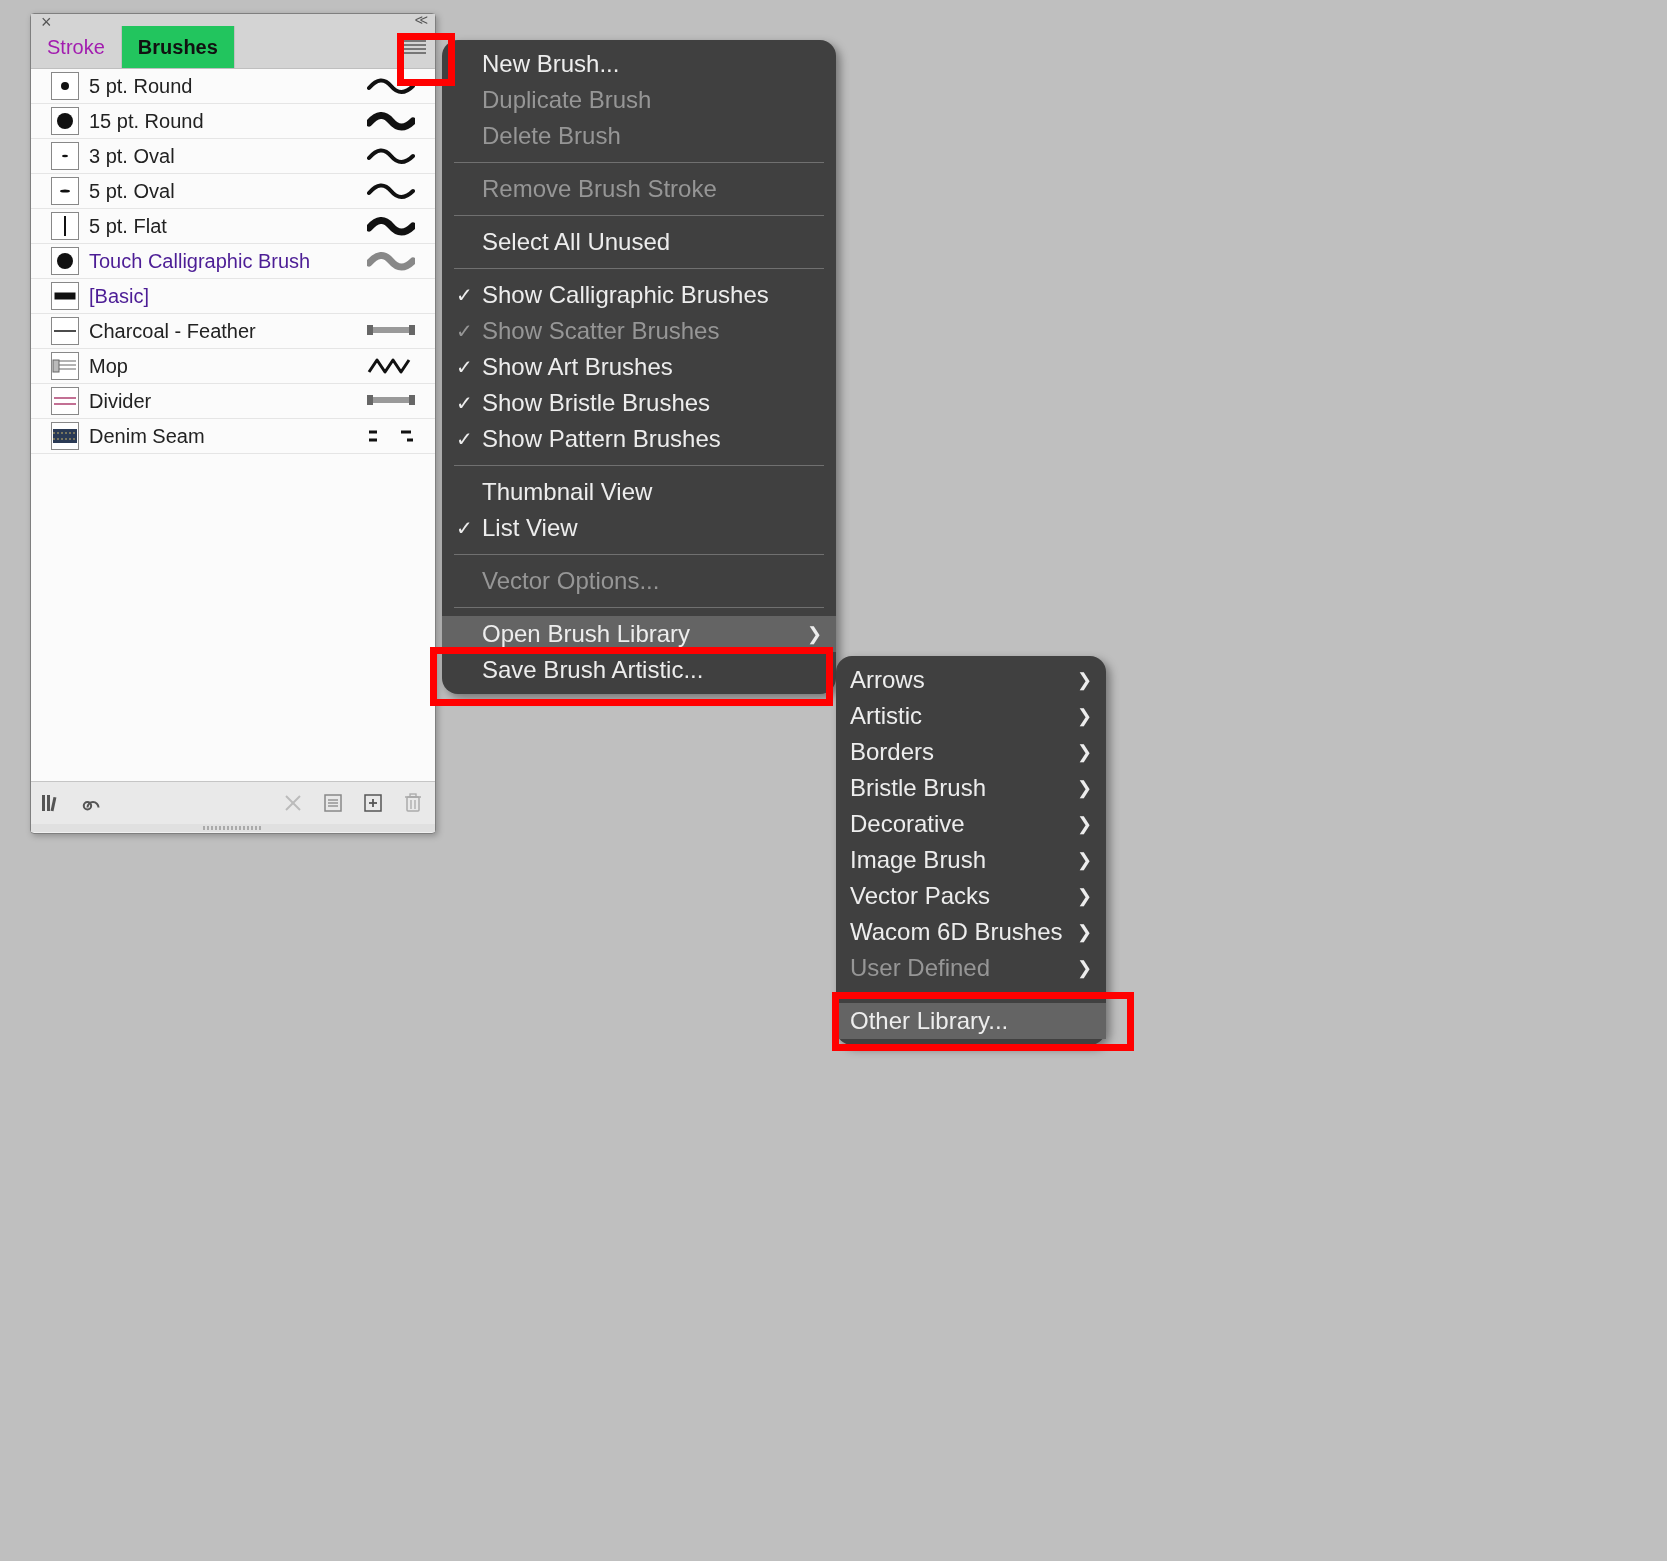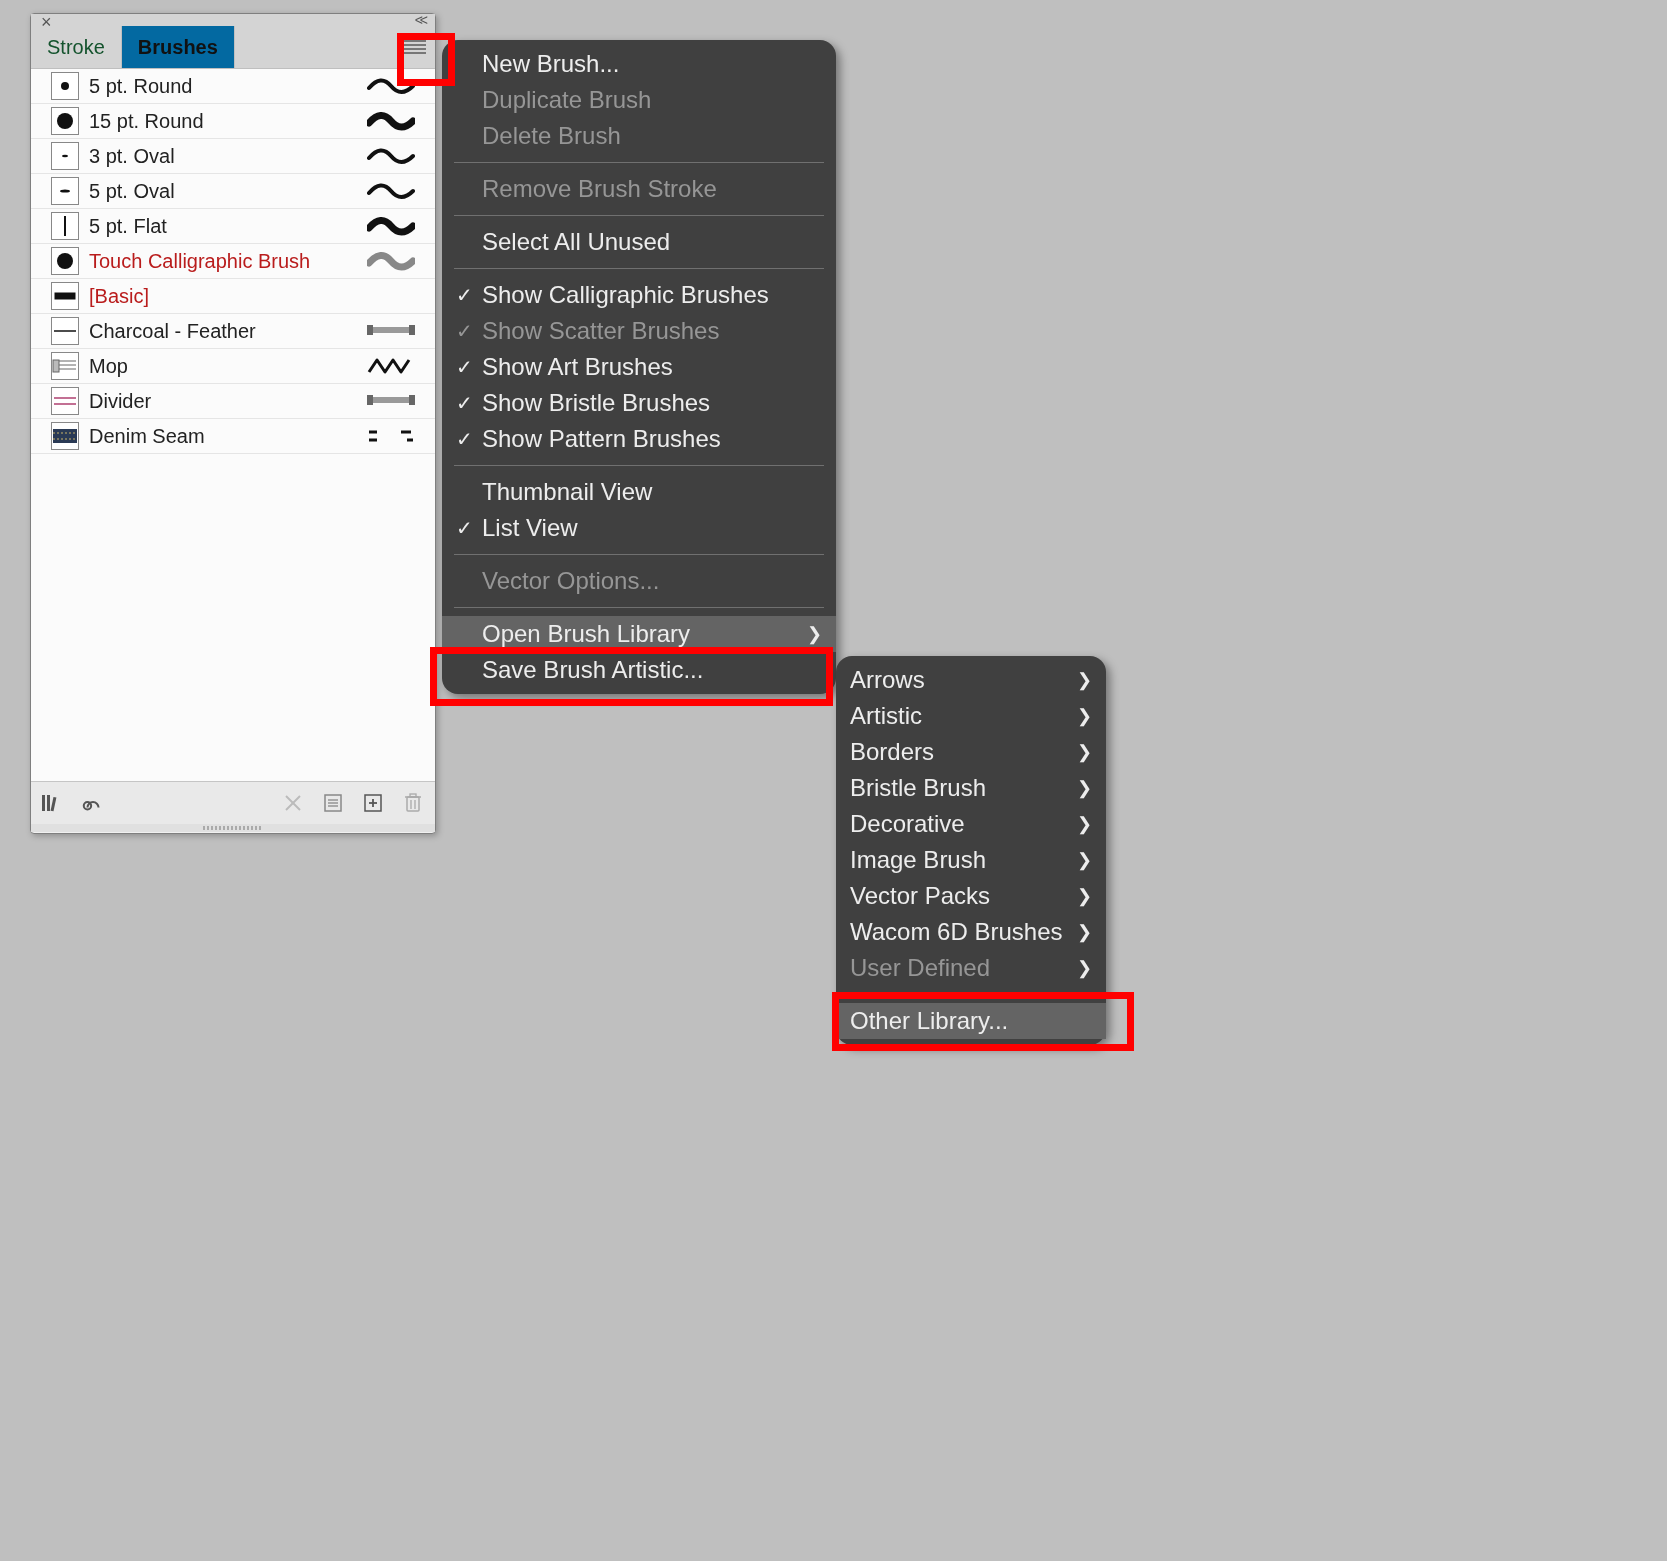--- a/index.html
+++ b/index.html
@@ -53,26 +53,26 @@
     display: flex;
     height: 42px;
     background: #d4d4d4;
     border-bottom: 1px solid #bfbfbf;
   }
   .tab {
     padding: 0 16px;
     display: flex;
     align-items: center;
     font-size: 20px;
-    color: #14532d;
+    color: #a21caf;
     cursor: pointer;
     border-right: 1px solid #c0c0c0;
   }
   .tab.active {
-    background: #0369a1;
+    background: #22c55e;
     color: #111;
     font-weight: 600;
     border-top: 1px solid #a0a0a0;
     margin-top: -1px;
   }
   .tab-spacer { flex: 1; }
   .hamburger-wrap {
     width: 40px;
     display: flex;
     align-items: center;
@@ -113,21 +113,21 @@
     justify-content: center;
     margin-right: 10px;
     position: relative;
     overflow: hidden;
   }
   .brush-name {
     flex: 1;
     font-size: 20px;
     color: #222;
   }
-  .brush-name.muted { color: #b91c1c; }
+  .brush-name.muted { color: #4c1d95; }
   .brush-preview {
     width: 48px;
     height: 24px;
     display: flex;
     align-items: center;
     justify-content: center;
   }
 
   .panel-footer {
     height: 42px;

